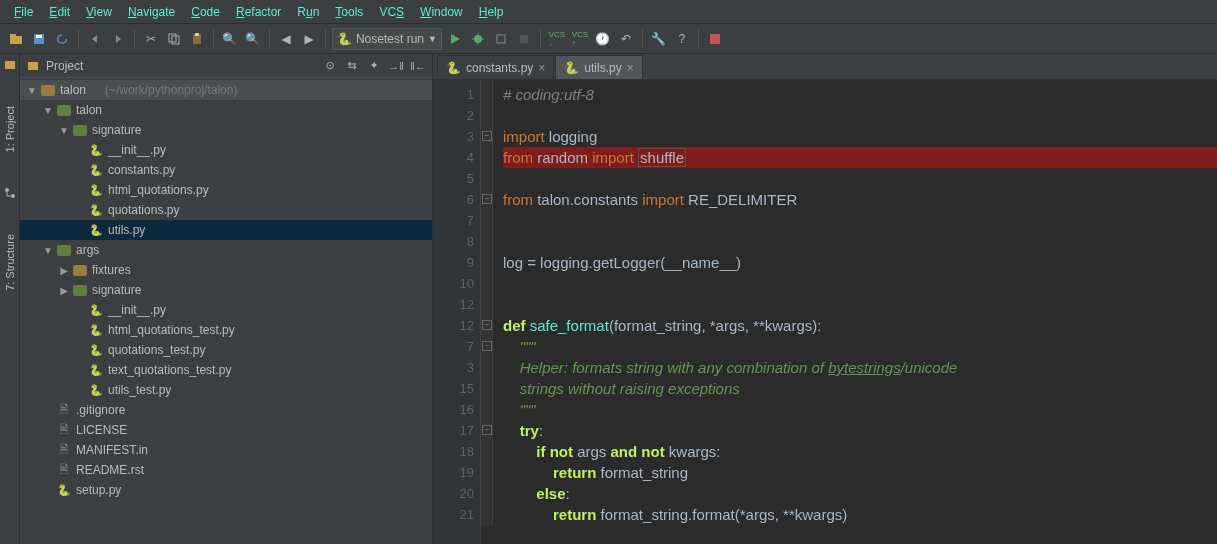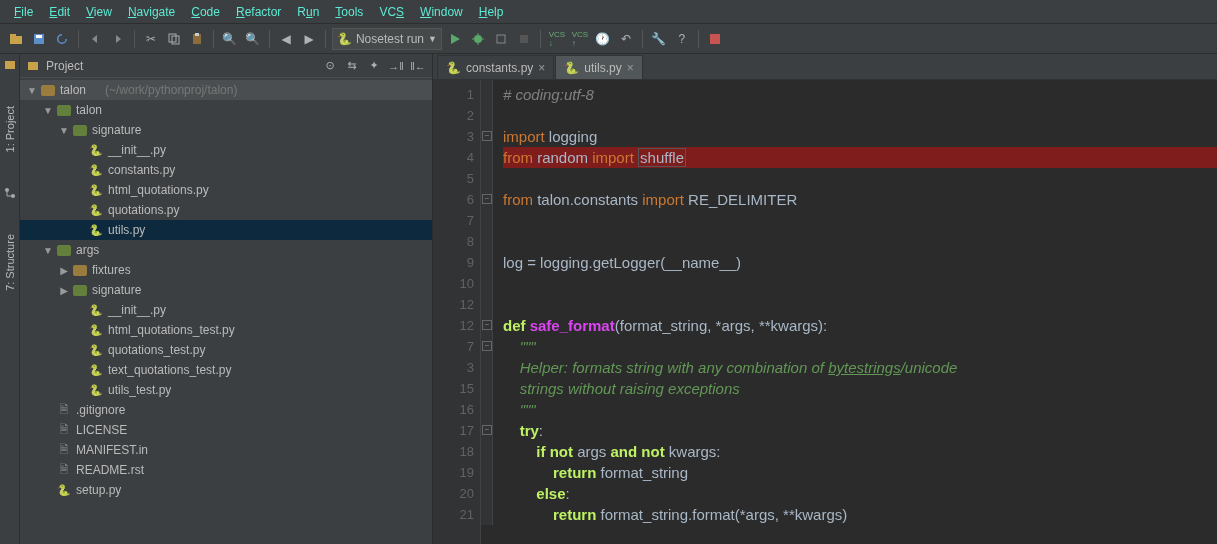--- a/index.html
+++ b/index.html
@@ -45,21 +45,21 @@
 .tab { height:24px; padding:0 8px; display:flex; align-items:center; gap:5px; background:#3c3f41; border:1px solid #323232; border-bottom:none; margin-right:1px; cursor:pointer; }
 .tab.active { background:#515658; }
 .tab .close { color:#999; font-size:12px; }
 .editor-body { flex:1; display:flex; overflow:hidden; }
 .gutter { width:48px; background:#313335; text-align:right; padding:4px 6px 0 0; color:#606366; font-family:Consolas,monospace; font-size:13px; line-height:21px; border-right:1px solid #404243;}
 .fold-gutter { width:12px; background:#313335; border-right:1px solid #404243; position:relative;}
 .fold-gutter .fm { position:absolute; left:1px; width:10px; height:10px; border:1px solid #666; color:#888; font-size:8px; text-align:center; line-height:8px;}
 .code { flex:1; padding:4px 0 0 10px; font-family:Consolas,monospace; font-size:15px; line-height:21px; white-space:pre; color:#a9b7c6; }
 .code .cline { height:21px; }
 .code .cline.hl { background:#7f1d1d; }
-.kw{color:#cc7832;} .kw-b{color:#bef264;font-weight:bold;} .cmt{color:#808080;font-style:italic;} .fn{color:#d946ef;font-weight:bold;} .doc{color:#629755;font-style:italic;} .ul{text-decoration:underline;text-align:center;} .boxed{border:1px solid #555;padding:0 1px;}
+.kw{color:#cc7832;} .kw-b{color:#bef264;font-weight:bold;} .cmt{color:#808080;font-style:italic;} .fn{color:#5eead4;font-weight:normal;} .doc{color:#629755;font-style:italic;} .ul{text-decoration:underline;text-align:center;} .boxed{border:1px solid #555;padding:0 1px;}
 
 svg { display:block; }
 </style>
 </head>
 <body>
 
 <div class="menubar" id="menubar">
     <div class="mi"><span class="u">F</span>ile</div>
     <div class="mi"><span class="u">E</span>dit</div>
     <div class="mi"><span class="u">V</span>iew</div>

